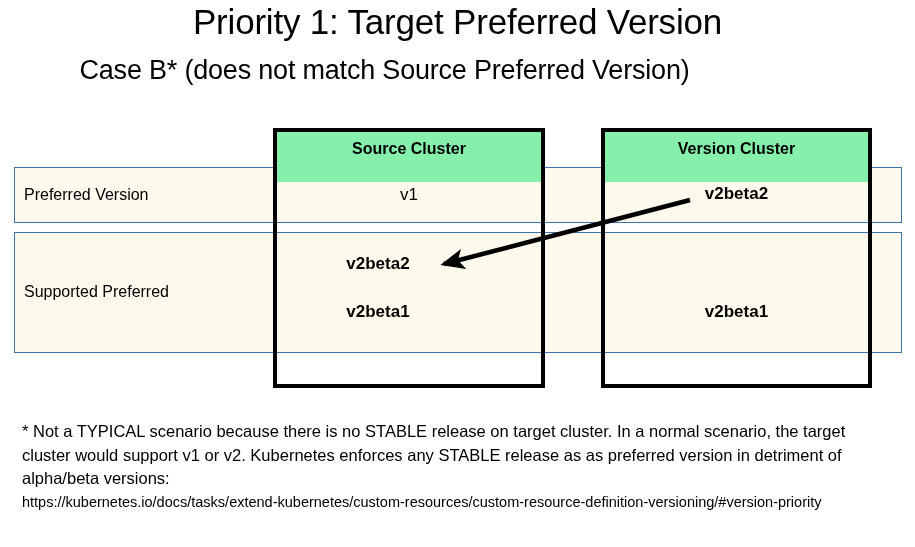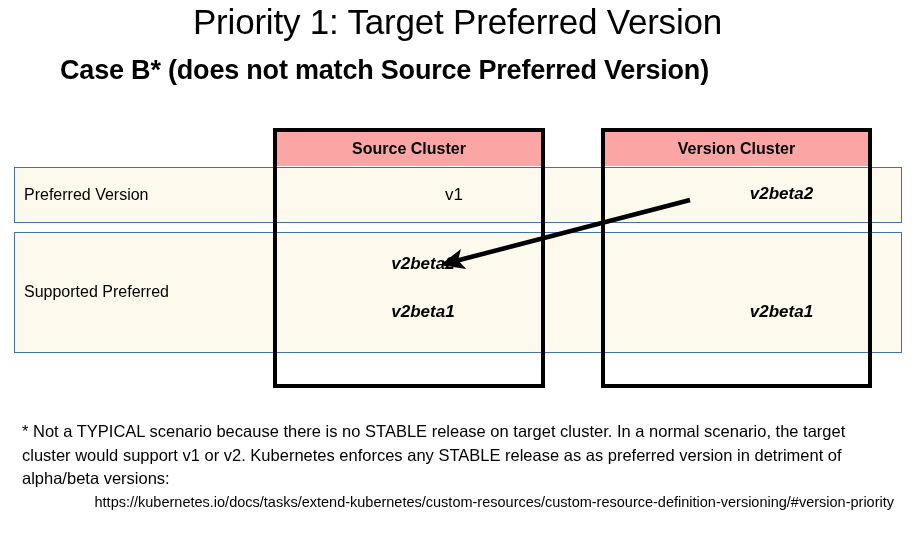--- a/index.html
+++ b/index.html
@@ -30,21 +30,21 @@
     white-space: nowrap;
   }
   .subtitle {
     position: absolute;
     left: 0;
     top: 52px;
     width: 769px;
     text-align: center;
     font-size: 27px;
     line-height: 36px;
-    font-weight: 700;
+    font-weight: 400;
     letter-spacing: -0.2px;
     white-space: nowrap;
   }
 
   
   .diagram {
     position: absolute;
     left: 0;
     top: 0;
     width: 915px;
@@ -84,22 +84,22 @@
     background: transparent;
     z-index: 2;
   }
   .col-source { left: 273px; width: 272px; }
   .col-target { left: 601px; width: 271px; }
 
   
   .col-head {
     position: absolute;
     top: 132px;
-    height: 34px;
-    background: #fca5a5;
+    height: 50px;
+    background: #86efac;
     text-align: center;
     font-size: 16px;
     font-weight: bold;
     line-height: 34px;
     z-index: 3;
     white-space: nowrap;
   }
   .head-source { left: 277px; width: 264px; }
   .head-target { left: 605px; width: 263px; }
 
@@ -115,23 +115,22 @@
   .foot-target { left: 605px; width: 263px; }
 
   
   .cell {
     position: absolute;
     font-size: 17px;
     line-height: 22px;
     z-index: 4;
     white-space: nowrap;
     text-align: center;
-    padding-left: 45px;
-  }
-  .cell.bold { font-weight: bold; font-style: italic; }
+  }
+  .cell.bold { font-weight: bold; }
 
   .cell-src-pref  { left: 273px; top: 184px;  width: 272px; font-size: 17px; }
   .cell-tgt-pref  { left: 601px; top: 183px;  width: 271px; }
   .cell-src-sup-1 { left: 273px; top: 253px;  width: 210px; text-align: center; }
   .cell-src-sup-2 { left: 273px; top: 301px;  width: 210px; text-align: center; }
   .cell-tgt-sup-1 { left: 601px; top: 301px;  width: 271px; }
 
   
   .arrow-layer {
     position: absolute;
@@ -155,21 +154,20 @@
   }
   .footnote-url {
     position: absolute;
     left: 22px;
     top: 492px;
     width: 872px;
     font-size: 14.5px;
     line-height: 21px;
     font-weight: 400;
     word-break: break-all;
-    text-align: right;
   }
 </style>
 </head>
 <body>
 
 <div class="title">Priority 1: Target Preferred Version</div>
 <div class="subtitle">Case B* (does not match Source Preferred Version)</div>
 
 <div class="diagram">
 

